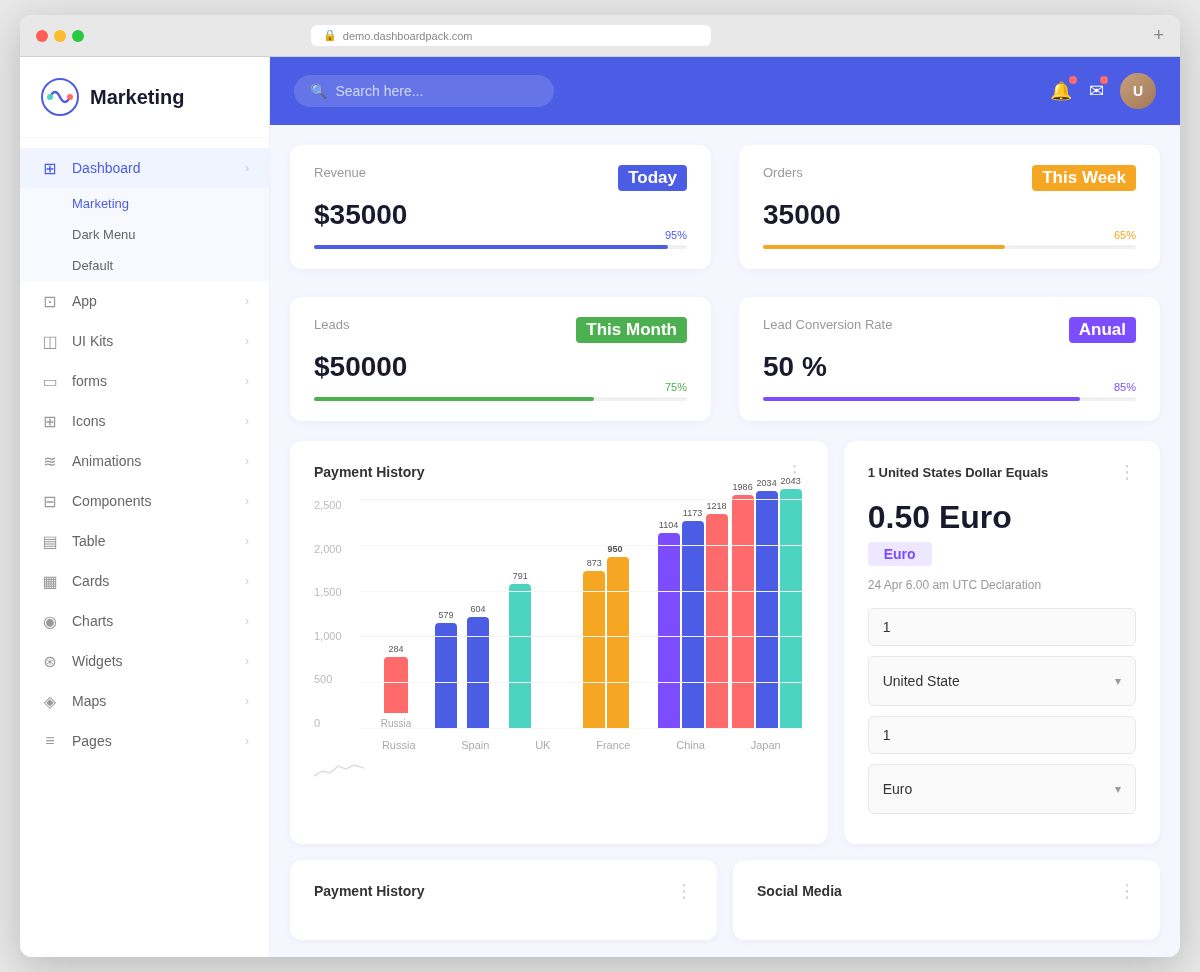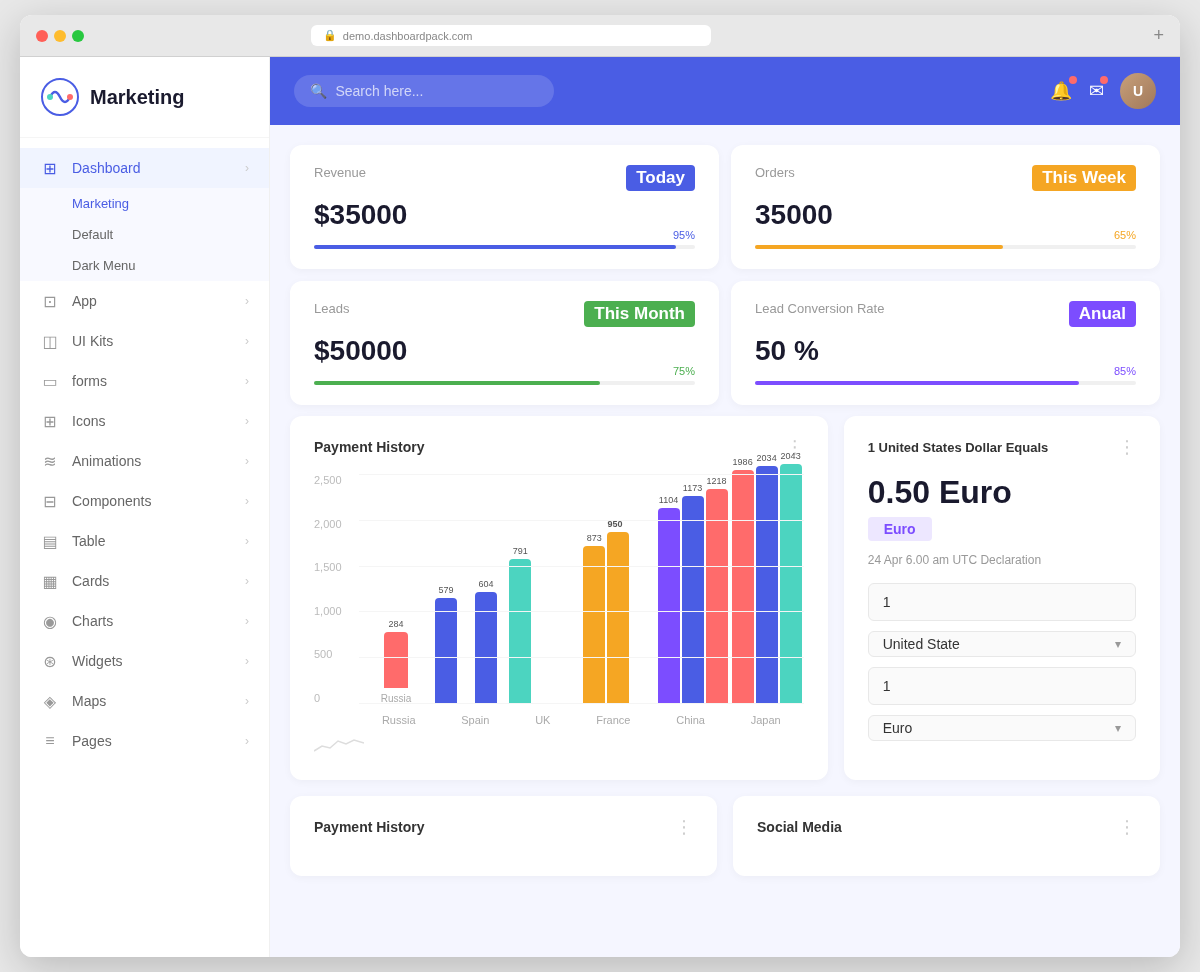--- a/index.html
+++ b/index.html
@@ -43,21 +43,21 @@
     .search-icon { color: rgba(255,255,255,0.8); font-size: 14px; }
     .top-bar-right { margin-left: auto; display: flex; align-items: center; gap: 16px; }
     .top-bar-icon { position: relative; color: #fff; font-size: 18px; cursor: pointer; }
     .badge { position: absolute; top: -4px; right: -4px; width: 8px; height: 8px; background: #ff6b6b; border-radius: 50%; }
     .avatar { width: 36px; height: 36px; border-radius: 50%; background: #c0a080; overflow: hidden; cursor: pointer; }
 
     
     .dashboard-body { padding: 20px; }
 
     
-    .stats-grid { display: grid; grid-template-columns: 1fr 1fr; gap: 12px; margin-bottom: 11px; }
+    .stats-grid { display: grid; grid-template-columns: 1fr 1fr; gap: 28px; margin-bottom: 20px; }
     .stat-card { background: #fff; border-radius: 12px; padding: 20px 24px; box-shadow: 0 2px 8px rgba(0,0,0,0.04); }
     .stat-header { display: flex; justify-content: space-between; align-items: flex-start; margin-bottom: 8px; }
     .stat-label { font-size: 13px; color: #999; font-weight: 500; }
     .stat-badge { font-size: 17px; font-weight: 600; padding: 3px 10px; border-radius: 4px; color: #fff; }
     .badge-blue { background: #4a5de4; }
     .badge-orange { background: #f5a623; }
     .badge-green { background: #4caf50; }
     .badge-purple { background: #7c4dff; }
     .stat-value { font-size: 28px; font-weight: 700; color: #1a1a2e; margin-bottom: 14px; }
     .stat-progress { position: relative; height: 4px; background: #f0f0f0; border-radius: 2px; }
@@ -89,21 +89,21 @@
     .bar-label { font-size: 11px; color: #999; margin-top: 6px; }
     .chart-grid-lines { position: absolute; left: 45px; right: 0; top: 0; bottom: 30px; display: flex; flex-direction: column; justify-content: space-between; pointer-events: none; }
     .grid-line { border-top: 1px solid #f5f5f5; width: 100%; }
 
     
     .currency-card { background: #fff; border-radius: 12px; padding: 20px 24px; box-shadow: 0 2px 8px rgba(0,0,0,0.04); }
     .currency-value { font-size: 32px; font-weight: 700; color: #1a1a2e; margin: 12px 0 6px; }
     .currency-chip { display: inline-block; background: #ede7ff; color: #7c4dff; padding: 4px 16px; border-radius: 4px; font-size: 14px; font-weight: 600; margin-bottom: 12px; }
     .currency-date { font-size: 12px; color: #999; margin-bottom: 16px; }
     .currency-input { border: 1px solid #e8e8e8; border-radius: 6px; padding: 10px 14px; font-size: 14px; color: #333; width: 100%; margin-bottom: 10px; outline: none; background: #fafafa; }
-    .currency-select { border: 1px solid #e8e8e8; border-radius: 6px; padding: 4px 14px; font-size: 14px; color: #333; width: 100%; margin-bottom: 10px; background: #fafafa; display: flex; justify-content: space-between; align-items: center; cursor: pointer; }
+    .currency-select { border: 1px solid #e8e8e8; border-radius: 6px; padding: 16px 14px; font-size: 14px; color: #333; width: 100%; margin-bottom: 10px; background: #fafafa; display: flex; justify-content: space-between; align-items: center; cursor: pointer; }
     .select-chevron { color: #999; font-size: 12px; }
 
     
     .footer-grid { display: grid; grid-template-columns: 1fr 1fr; gap: 16px; margin-top: 16px; }
     .footer-card { background: #fff; border-radius: 12px; padding: 20px 24px; box-shadow: 0 2px 8px rgba(0,0,0,0.04); height: 80px; }
   </style>
 </head>
 <body>
 
 <div class="browser-window">
@@ -137,22 +137,22 @@
 
         <div class="nav-item active">
           <div class="nav-item-left">
             <span class="nav-icon">⊞</span>
             <span>Dashboard</span>
           </div>
           <span class="nav-chevron">›</span>
         </div>
         <div class="sub-menu">
           <div class="sub-item active">Marketing</div>
+          <div class="sub-item">Dark Menu</div>
           <div class="sub-item">Default</div>
-          <div class="sub-item">Dark Menu</div>
         </div>
 
         <div class="nav-item">
           <div class="nav-item-left">
             <span class="nav-icon">⊡</span>
             <span>App</span>
           </div>
           <span class="nav-chevron">›</span>
         </div>
         <div class="nav-item">
@@ -333,21 +333,21 @@
                 <span class="y-label">0</span>
               </div>
               <div class="chart-bars-container">
 
                 <div class="bar-group" style="align-items:center; padding: 0 2px;">
                   <span class="bar-value" style="font-size:9px; color:#555;">284</span>
                   <div class="bar" style="height:56px; background:#ff6b6b; width:24px;"></div>
                   <span class="bar-label" style="font-size:10px; color:#aaa; margin-top:5px; text-align:center;">Russia</span>
                 </div>
 
-                <div class="bar-group" style="flex-direction:row; align-items:flex-end; padding: 0 2px; gap:18px;">
+                <div class="bar-group" style="flex-direction:row; align-items:flex-end; padding: 0 2px; gap:10px;">
                   <div style="display:flex; flex-direction:column; align-items:center;">
                     <span class="bar-value" style="font-size:9px;">579</span>
                     <div class="bar" style="height:106px; background:#4a5de4; width:22px;"></div>
                   </div>
                   <div style="display:flex; flex-direction:column; align-items:center;">
                     <span class="bar-value" style="font-size:9px;">604</span>
                     <div class="bar" style="height:112px; background:#4a5de4; width:22px;"></div>
                   </div>
                 </div>
 

